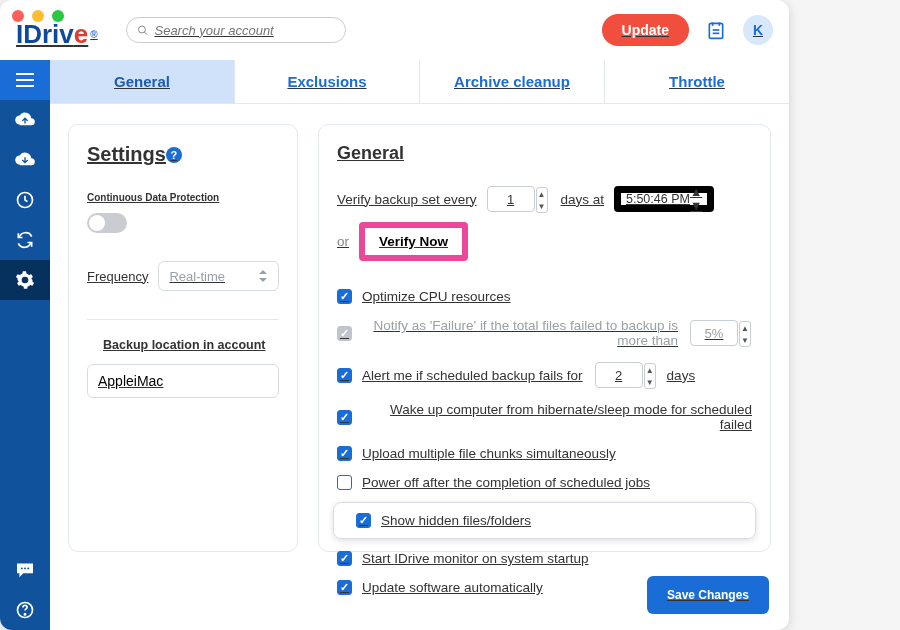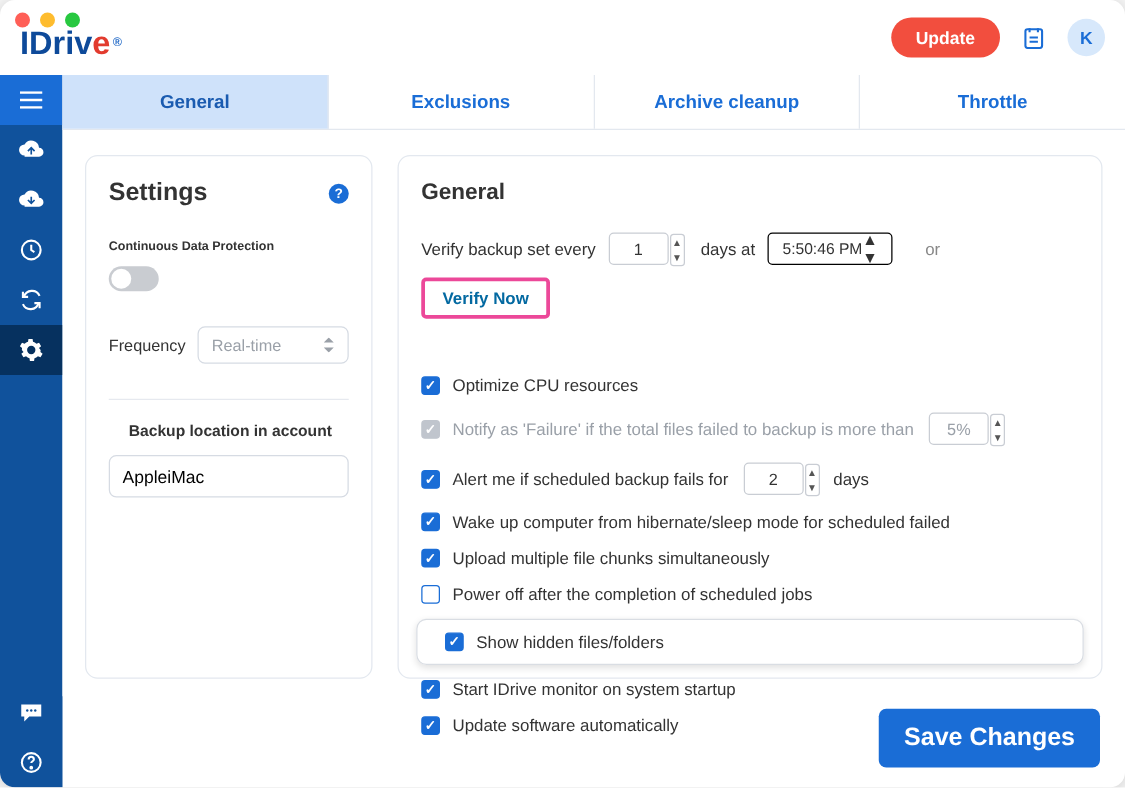--- a/index.html
+++ b/index.html
@@ -1,18 +1,18 @@
 <!DOCTYPE html>
 <html><head>
 <meta charset="utf-8">
 <style>
   * { box-sizing: border-box; margin: 0; padding: 0; }
   body { font-family: -apple-system, BlinkMacSystemFont, "Segoe UI", Arial, sans-serif; font-size: 14px; color: #333; background: #f5f5f5; }
 
-  .window { width: 900px; height: 630px; background: #fff; border-radius: 12px; box-shadow: 0 2px 12px rgba(0,0,0,0.15); overflow: hidden; display: flex; flex-direction: column; position: relative; }
+  .window { width: 789px; height: 630px; background: #fff; border-radius: 12px; box-shadow: 0 2px 12px rgba(0,0,0,0.15); overflow: hidden; display: flex; flex-direction: column; position: relative; text-decoration: underline; }
 
   
   .titlebar { height: 60px; display: flex; align-items: center; padding: 0 16px; gap: 12px; }
   .traffic { display: flex; gap: 8px; margin-right: 4px; position: absolute; top: 10px; left: 12px; }
   .tl-dot { width: 12px; height: 12px; border-radius: 50%; }
   .tl-close { background: #ff5f57; }
   .tl-min { background: #febc2e; }
   .tl-max { background: #28c840; }
 
   .logo { font-weight: 800; font-size: 26px; color: #0e4a9a; margin-left: 0; display: flex; align-items: center; margin-top: 8px; }
@@ -41,80 +41,87 @@
   .tab { flex: 1; display: flex; align-items: center; justify-content: center; font-size: 15px; font-weight: 600; color: #1a6dd6; cursor: pointer; border-right: 1px solid #e3e8ef; }
   .tab:last-child { border-right: none; }
   .tab.active { background: #cfe2fa; color: #1a5bb0; }
 
   .content { flex: 1; display: flex; gap: 20px; padding: 20px 18px 14px 18px; min-height: 0; background: #fff; }
 
   .panel { border: 1px solid #e3e8ef; border-radius: 10px; padding: 18px 18px; background: #fff; }
   .left-panel { width: 230px; flex: 0 0 230px; display: flex; flex-direction: column; }
   .right-panel { flex: 1; display: flex; flex-direction: column; }
 
-  .settings-head { display: flex; align-items: center; justify-content: space-between; margin-bottom: 26px; }
+  .settings-head { display: flex; align-items: center; justify-content: flex-start; margin-bottom: 26px; }
   .settings-head h2 { font-size: 20px; font-weight: 800; }
   .help-dot { width: 16px; height: 16px; border-radius: 50%; background: #1a6dd6; color: #fff; font-size: 11px; display: flex; align-items: center; justify-content: center; font-weight: 700; }
 
   .cdp-title { font-size: 10px; font-weight: 700; margin-bottom: 10px; }
   .toggle { width: 40px; height: 20px; border-radius: 10px; background: #c9ccd1; position: relative; cursor: pointer; }
   .toggle .knob { width: 16px; height: 16px; background: #fff; border-radius: 50%; position: absolute; top: 2px; left: 2px; }
 
   .freq-row { display: flex; align-items: center; gap: 10px; margin-top: 28px; }
   .freq-row label { font-size: 13px; }
   .select { flex: 1; border: 1px solid #d6dbe3; border-radius: 6px; height: 30px; display: flex; align-items: center; justify-content: space-between; padding: 0 10px; color: #9aa0a8; font-size: 13px; background: #fff; cursor: pointer; }
 
   .divider { height: 1px; background: #e6e9ef; margin: 28px 0 18px 0; }
 
   .loc-label { font-size: 12.5px; font-weight: 700; margin-bottom: 12px; padding-left: 16px; }
   .loc-input { width: 100%; border: 1px solid #d6dbe3; border-radius: 6px; height: 34px; padding: 0 10px; font-size: 14px; }
 
   .right-panel h2 { font-size: 18px; font-weight: 800; margin-bottom: 22px; }
 
-  .row { display: flex; align-items: center; gap: 10px; font-size: 13.5px; margin-bottom: 28px; flex-wrap: wrap; }
+  .row { display: flex; align-items: center; gap: 10px; font-size: 13.5px; margin-bottom: 10px; flex-wrap: wrap; }
   .numbox { width: 48px; height: 26px; border: 1px solid #c9cdd4; border-radius: 4px; display: flex; align-items: center; justify-content: center; position: relative; font-size: 13px; background: #fff; }
   .numbox .spin { position: absolute; right: -14px; top: 0; width: 12px; height: 26px; border: 1px solid #c9cdd4; border-radius: 3px; display: flex; flex-direction: column; font-size: 8px; color: #555; }
   .numbox .spin div { flex: 1; display: flex; align-items: center; justify-content: center; }
   .numwrap { display: inline-flex; align-items: center; margin-right: 16px; }
-  .timebox { width: 100px; height: 26px; border: 1px solid #000000; border-radius: 4px; display: flex; align-items: center; justify-content: center; font-size: 12.5px; position: relative; background: #fff; }
-  .verify-btn { border: 3px solid #ec4899; color: #0369a1; background: #fff; border-radius: 4px; padding: 6px 14px; font-weight: 600; font-size: 13.5px; cursor: pointer; }
+  .timebox { width: 100px; height: 26px; border: 7px solid #000000; border-radius: 4px; display: flex; align-items: center; justify-content: center; font-size: 12.5px; position: relative; background: #fff; }
+  .verify-btn { border: 6px solid #ec4899; color: #000000; background: #fff; border-radius: 4px; padding: 6px 14px; font-weight: 600; font-size: 13.5px; cursor: pointer; }
 
   .cb { width: 15px; height: 15px; border: 1.5px solid #1a6dd6; border-radius: 3px; display: inline-flex; align-items: center; justify-content: center; flex: 0 0 15px; cursor: pointer; }
   .cb.checked { background: #1a6dd6; }
   .cb.checked::after { content: "✓"; color: #fff; font-size: 11px; font-weight: 700; }
   .cb.muted { border-color: #c0c5cd; }
   .cb.muted.checked { background: #c0c5cd; }
 
   .opt-list { display: flex; flex-direction: column; gap: 14px; margin-top: 18px; text-align: right; }
   .opt { display: flex; align-items: center; gap: 10px; font-size: 13.5px; }
   .opt.light { color: #9aa0a8; }
   .opt .numwrap { margin-left: 2px; margin-right: 14px; }
   .highlight { border: 1px solid #d9dde3; border-radius: 8px; padding: 10px 22px; box-shadow: 0 2px 6px rgba(0,0,0,0.12); margin: -2px -4px; }
 
   .footer { padding: 10px 20px 16px 0; display: flex; justify-content: flex-end; }
-  .save { background: #1a6dd6; color: #fff; border: none; border-radius: 6px; padding: 12px 20px; font-weight: 700; font-size: 20px; cursor: pointer; }
+  .save { background: #1a6dd6; color: #fff; border: none; border-radius: 6px; padding: 12px 20px; font-weight: 700; font-size: 12px; cursor: pointer; }
 
   svg { display: block; }
 </style>
 </head>
 <body>
 
 <div class="window">
 
   <div class="traffic">
     <div class="tl-dot tl-close"></div>
     <div class="tl-dot tl-min"></div>
     <div class="tl-dot tl-max"></div>
   </div>
 
   <div class="titlebar">
     <div class="logo">
       <span>IDriv</span>
         <span class="lock">e</span>
         <sup>®</sup>
+    </div>
+    <div class="search">
+      <svg width="13" height="13" viewBox="0 0 24 24" fill="none" stroke="#888" stroke-width="2">
+          <circle cx="10" cy="10" r="7"></circle>
+          <line x1="21" y1="21" x2="15" y2="15"></line>
+        </svg>
+      <input type="text" placeholder="Search your account" style="">
     </div>
     <div class="titlebar-right">
       <button class="upgrade">Update</button>
       <div class="icon-btn">
         <svg width="20" height="20" viewBox="0 0 24 24" fill="none" stroke="#1a6dd6" stroke-width="2">
             <rect x="4" y="4" width="16" height="18" rx="2"></rect>
             <line x1="8" y1="3" x2="8" y2="7"></line>
             <line x1="16" y1="3" x2="16" y2="7"></line>
             <line x1="8" y1="12" x2="16" y2="12"></line>
             <line x1="8" y1="16" x2="16" y2="16"></line>

